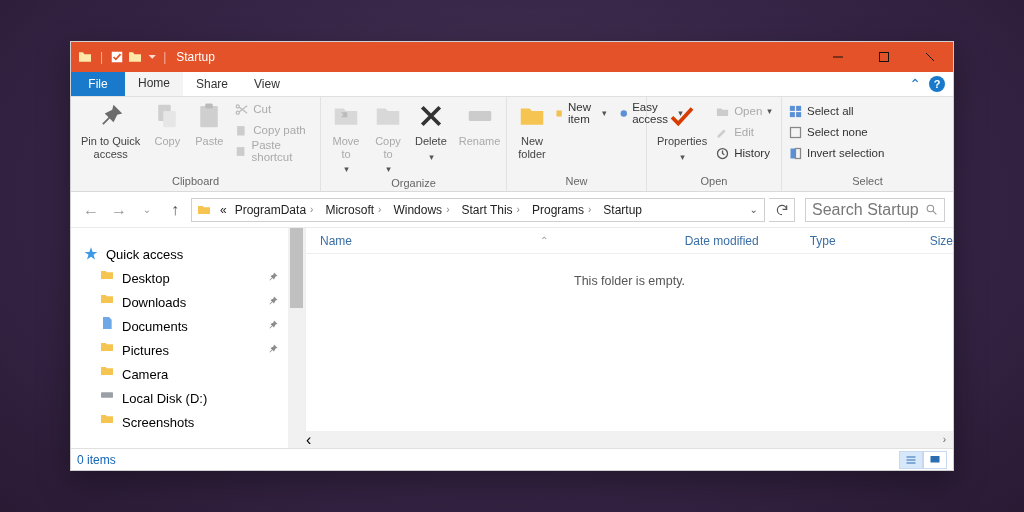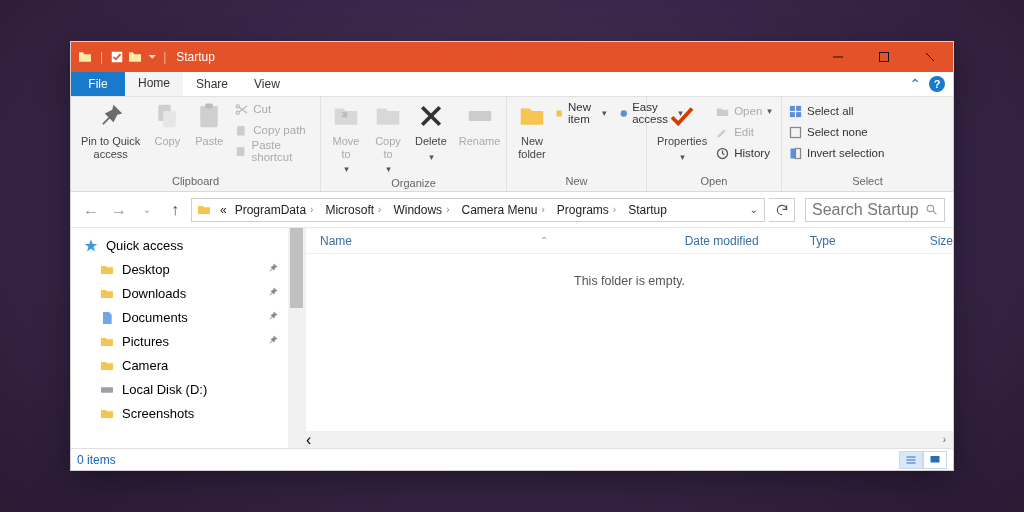--- a/index.html
+++ b/index.html
@@ -60,21 +60,21 @@
   .addr .dd { margin-left:auto; padding:0 6px; color:#555; font-size:10px;}
   .refresh { width:26px;height:24px;border:1px solid #cfcfcf;border-left:none;display:flex;align-items:center;justify-content:center;}
   .search { width:140px;height:24px;border:1px solid #cfcfcf;margin-left:6px;display:flex;align-items:center;padding:0 6px;font-size:16px;color:#777; position:relative;}
   .search .sicon { margin-left:auto; opacity:.7;}
   
   .mainarea { flex:1; display:flex; min-height:0;}
   .navpane { width:235px; position:relative; border-right:1px solid #eee; font-size:13px;}
   .navpane .scroll { position:absolute; right:0; top:0; bottom:0; width:17px; background:#f1f1f1;}
   .navpane .thumb { position:absolute; top:0; left:2px; right:2px; height:80px; background:#c0c0c0;}
   .navlist { padding:10px 0 0 18px;}
-  .navitem { display:flex; align-items:flex-start; height:24px; gap:7px;}
+  .navitem { display:flex; align-items:flex-end; height:24px; gap:7px;}
   .navitem .pin { margin-left:auto; margin-right:26px; color:#8a8a8a;}
   .navitem .ic {width:16px;height:16px;}
   .navitem.header { font-weight:400; margin-left:-6px;}
   .navitem.sub { margin-left:10px;}
   .filesview { flex:1; display:flex; flex-direction:column; position:relative;}
   .cols { height:26px; display:flex; align-items:center; border-bottom:1px solid #eee; font-size:12px; color:#3a6ea5;}
   .cols .col { padding-left:14px; }
   .cols .sorter { margin:0 auto 0 104px; color:#999; font-size:10px;}
   .empty { flex:1; display:flex; align-items:flex-start; justify-content:center; padding-top:20px; font-size:12.5px; color:#555;}
   .hscroll { height:17px; background:#f1f1f1; position:relative;}
@@ -339,21 +339,21 @@
         </span>
       <span class="crumb">
           <span>Microsoft</span>
           <span class="sep">›</span>
         </span>
       <span class="crumb">
           <span>Windows</span>
           <span class="sep">›</span>
         </span>
       <span class="crumb">
-          <span>Camera Menu</span>
+          <span>Start This</span>
           <span class="sep">›</span>
         </span>
       <span class="crumb">
           <span>Programs</span>
           <span class="sep">›</span>
         </span>
       <span class="crumb">
           <span>Startup</span>
         </span>
       <span class="dd">⌄</span>

